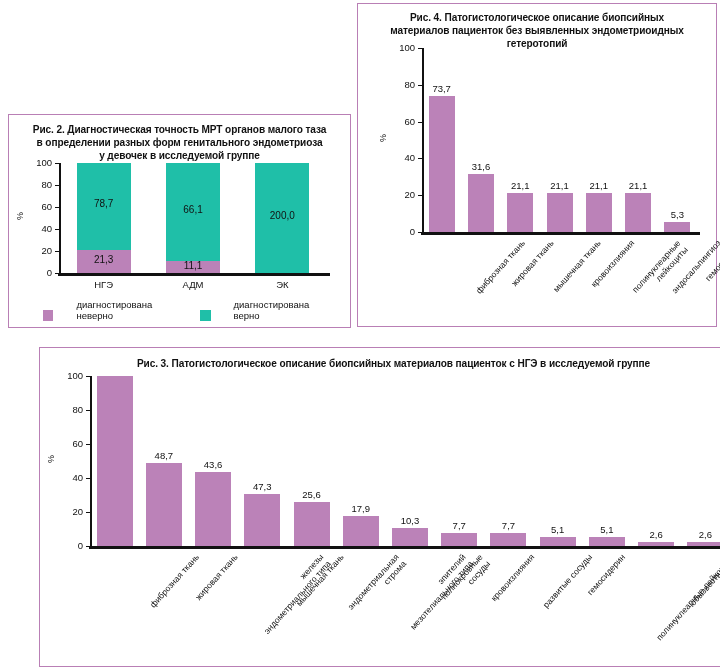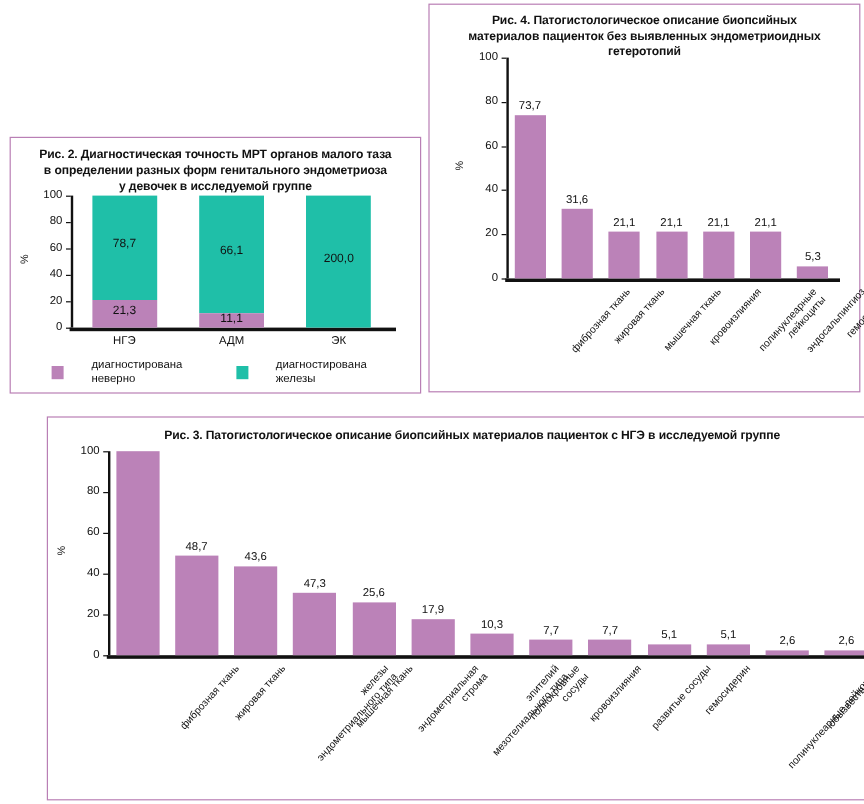--- a/index.html
+++ b/index.html
@@ -116,21 +116,21 @@
     align-items: center;
     gap: 5px;
     font-size: 9.5px;
     color: #111;
   }
   .legend-swatch {
     width: 11px;
     height: 11px;
     display: inline-block;
   }
-  .legend-group { display: flex; align-items: center; gap: 23px; }
+  .legend-group { display: flex; align-items: flex-end; gap: 23px; }
 </style>
 </head>
 <body>
 
 <div id="page">
 
   <div class="panel" id="panel-fig2">
     <div class="panel-title">
       <div>Рис. 2. Диагностическая точность МРТ органов малого таза</div>
       <div>в определении разных форм генитального эндометриоза</div>
@@ -165,21 +165,21 @@
         <div class="bar" style="left: 246.333px; top: 48px; width: 54px; height: 110px; background: rgb(31, 191, 168); position: absolute;"></div>
         <div class="stacked-value" style="left: 246.333px; top: 95px; width: 54px;">200,0</div>
         <div class="xcat" style="left: 223.333px; top: 164px; width: 100px;">ЭК</div>
         <div class="legend" style="left: 34px; top: 184px; width: 290px; justify-content: center; gap: 14px;">
           <div class="legend-group">
             <span class="legend-swatch" style="background: rgb(187, 130, 184);"></span>
             <span>диагностирована неверно</span>
           </div>
           <div class="legend-group">
             <span class="legend-swatch" style="background: rgb(31, 191, 168);"></span>
-            <span>диагностирована железы</span>
+            <span>диагностирована верно</span>
           </div>
         </div>
       </div>
   </div>
 
   <div class="panel" id="panel-fig4">
     <div class="panel-title">
       <div>Рис. 4. Патогистологическое описание биопсийных</div>
       <div>материалов пациенток без выявленных эндометриоидных</div>
       <div>гетеротопий</div>

